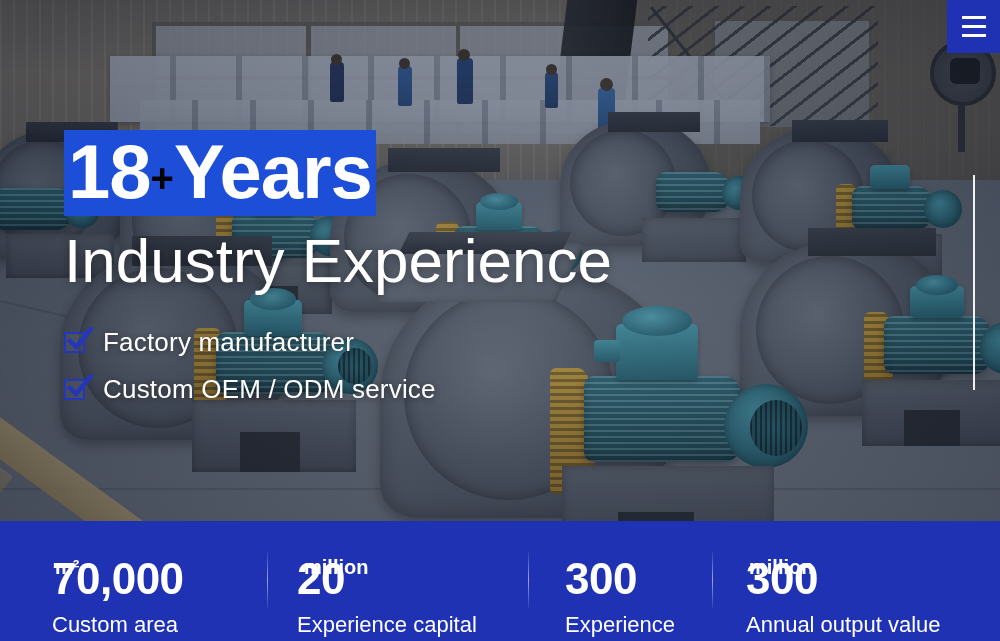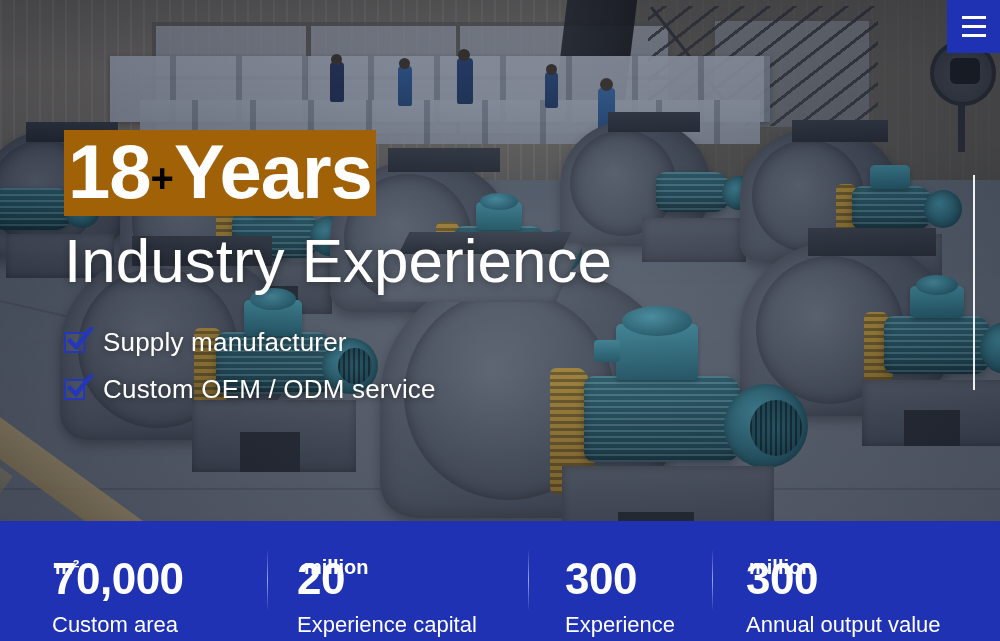--- a/index.html
+++ b/index.html
@@ -186,21 +186,21 @@
 
   .vline {
     position:absolute; left:973px; top:175px; width:2px; height:215px;
     background:rgba(255,255,255,.92); z-index:30;
   }
 
   .content { position:absolute; left:64px; top:130px; z-index:30; }
 
   .headline1 {
     display:inline-block; position:relative;
-    background:#a16207; padding:4px 4px 6px 4px;
+    background:#1d4ed8; padding:4px 4px 6px 4px;
     line-height:1;
   }
   .headline1 .txt {
     font-size:76px; font-weight:700; color:#fff; letter-spacing:-1px;
     display:inline-block; line-height:1;
   }
   .headline1 .sup { font-size:40px; vertical-align:super; font-weight:700; }
 
   .headline2 {
     margin-top:12px;
@@ -432,21 +432,21 @@
 
     <div class="headline2">Industry Experience</div>
 
     <div class="bullets">
       <div class="bullet">
         <span class="chk">
           <svg width="26" height="26" viewBox="0 0 26 26">
             <path d="M3 14 L9 20 L24 2" stroke="#2437bb" stroke-width="4.5" fill="none" stroke-linecap="square" stroke-linejoin="miter"></path>
           </svg>
         </span>
-        <span class="bullet-label">Supply manufacturer</span>
+        <span class="bullet-label">Factory manufacturer</span>
       </div>
       <div class="bullet">
         <span class="chk">
           <svg width="26" height="26" viewBox="0 0 26 26">
             <path d="M3 14 L9 20 L24 2" stroke="#2437bb" stroke-width="4.5" fill="none" stroke-linecap="square" stroke-linejoin="miter"></path>
           </svg>
         </span>
         <span class="bullet-label">Custom OEM / ODM service</span>
       </div>
     </div>

